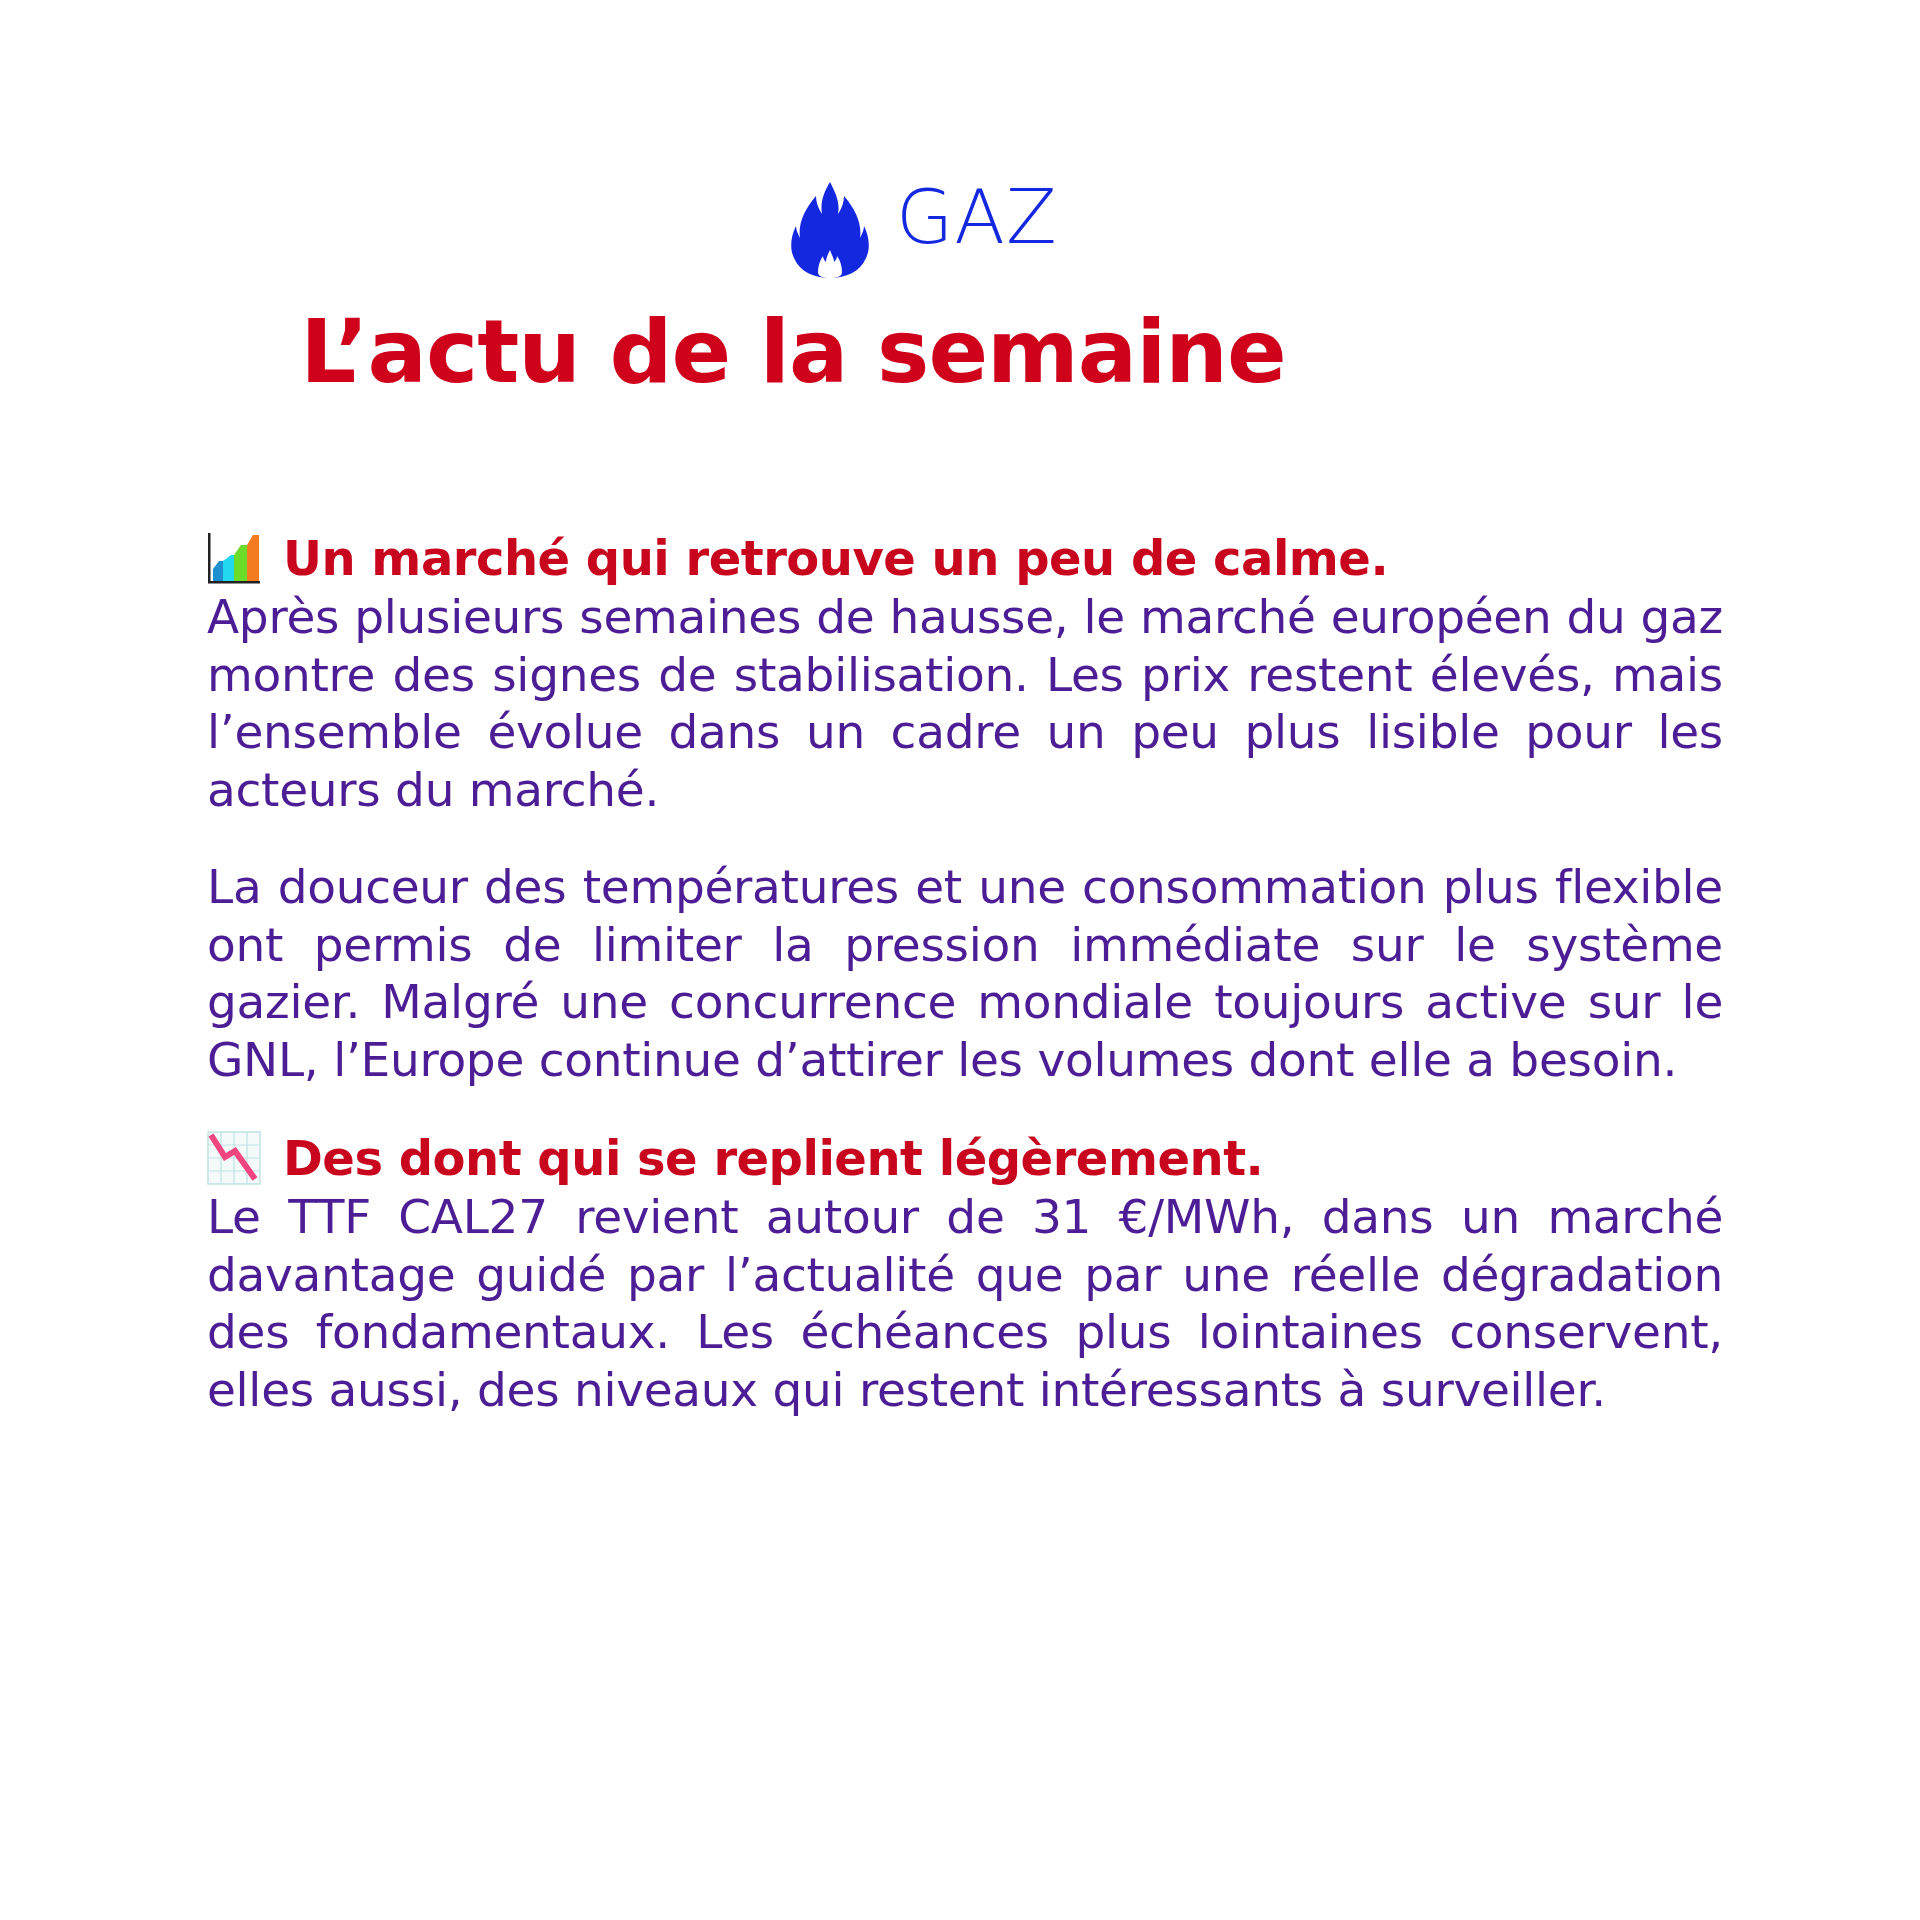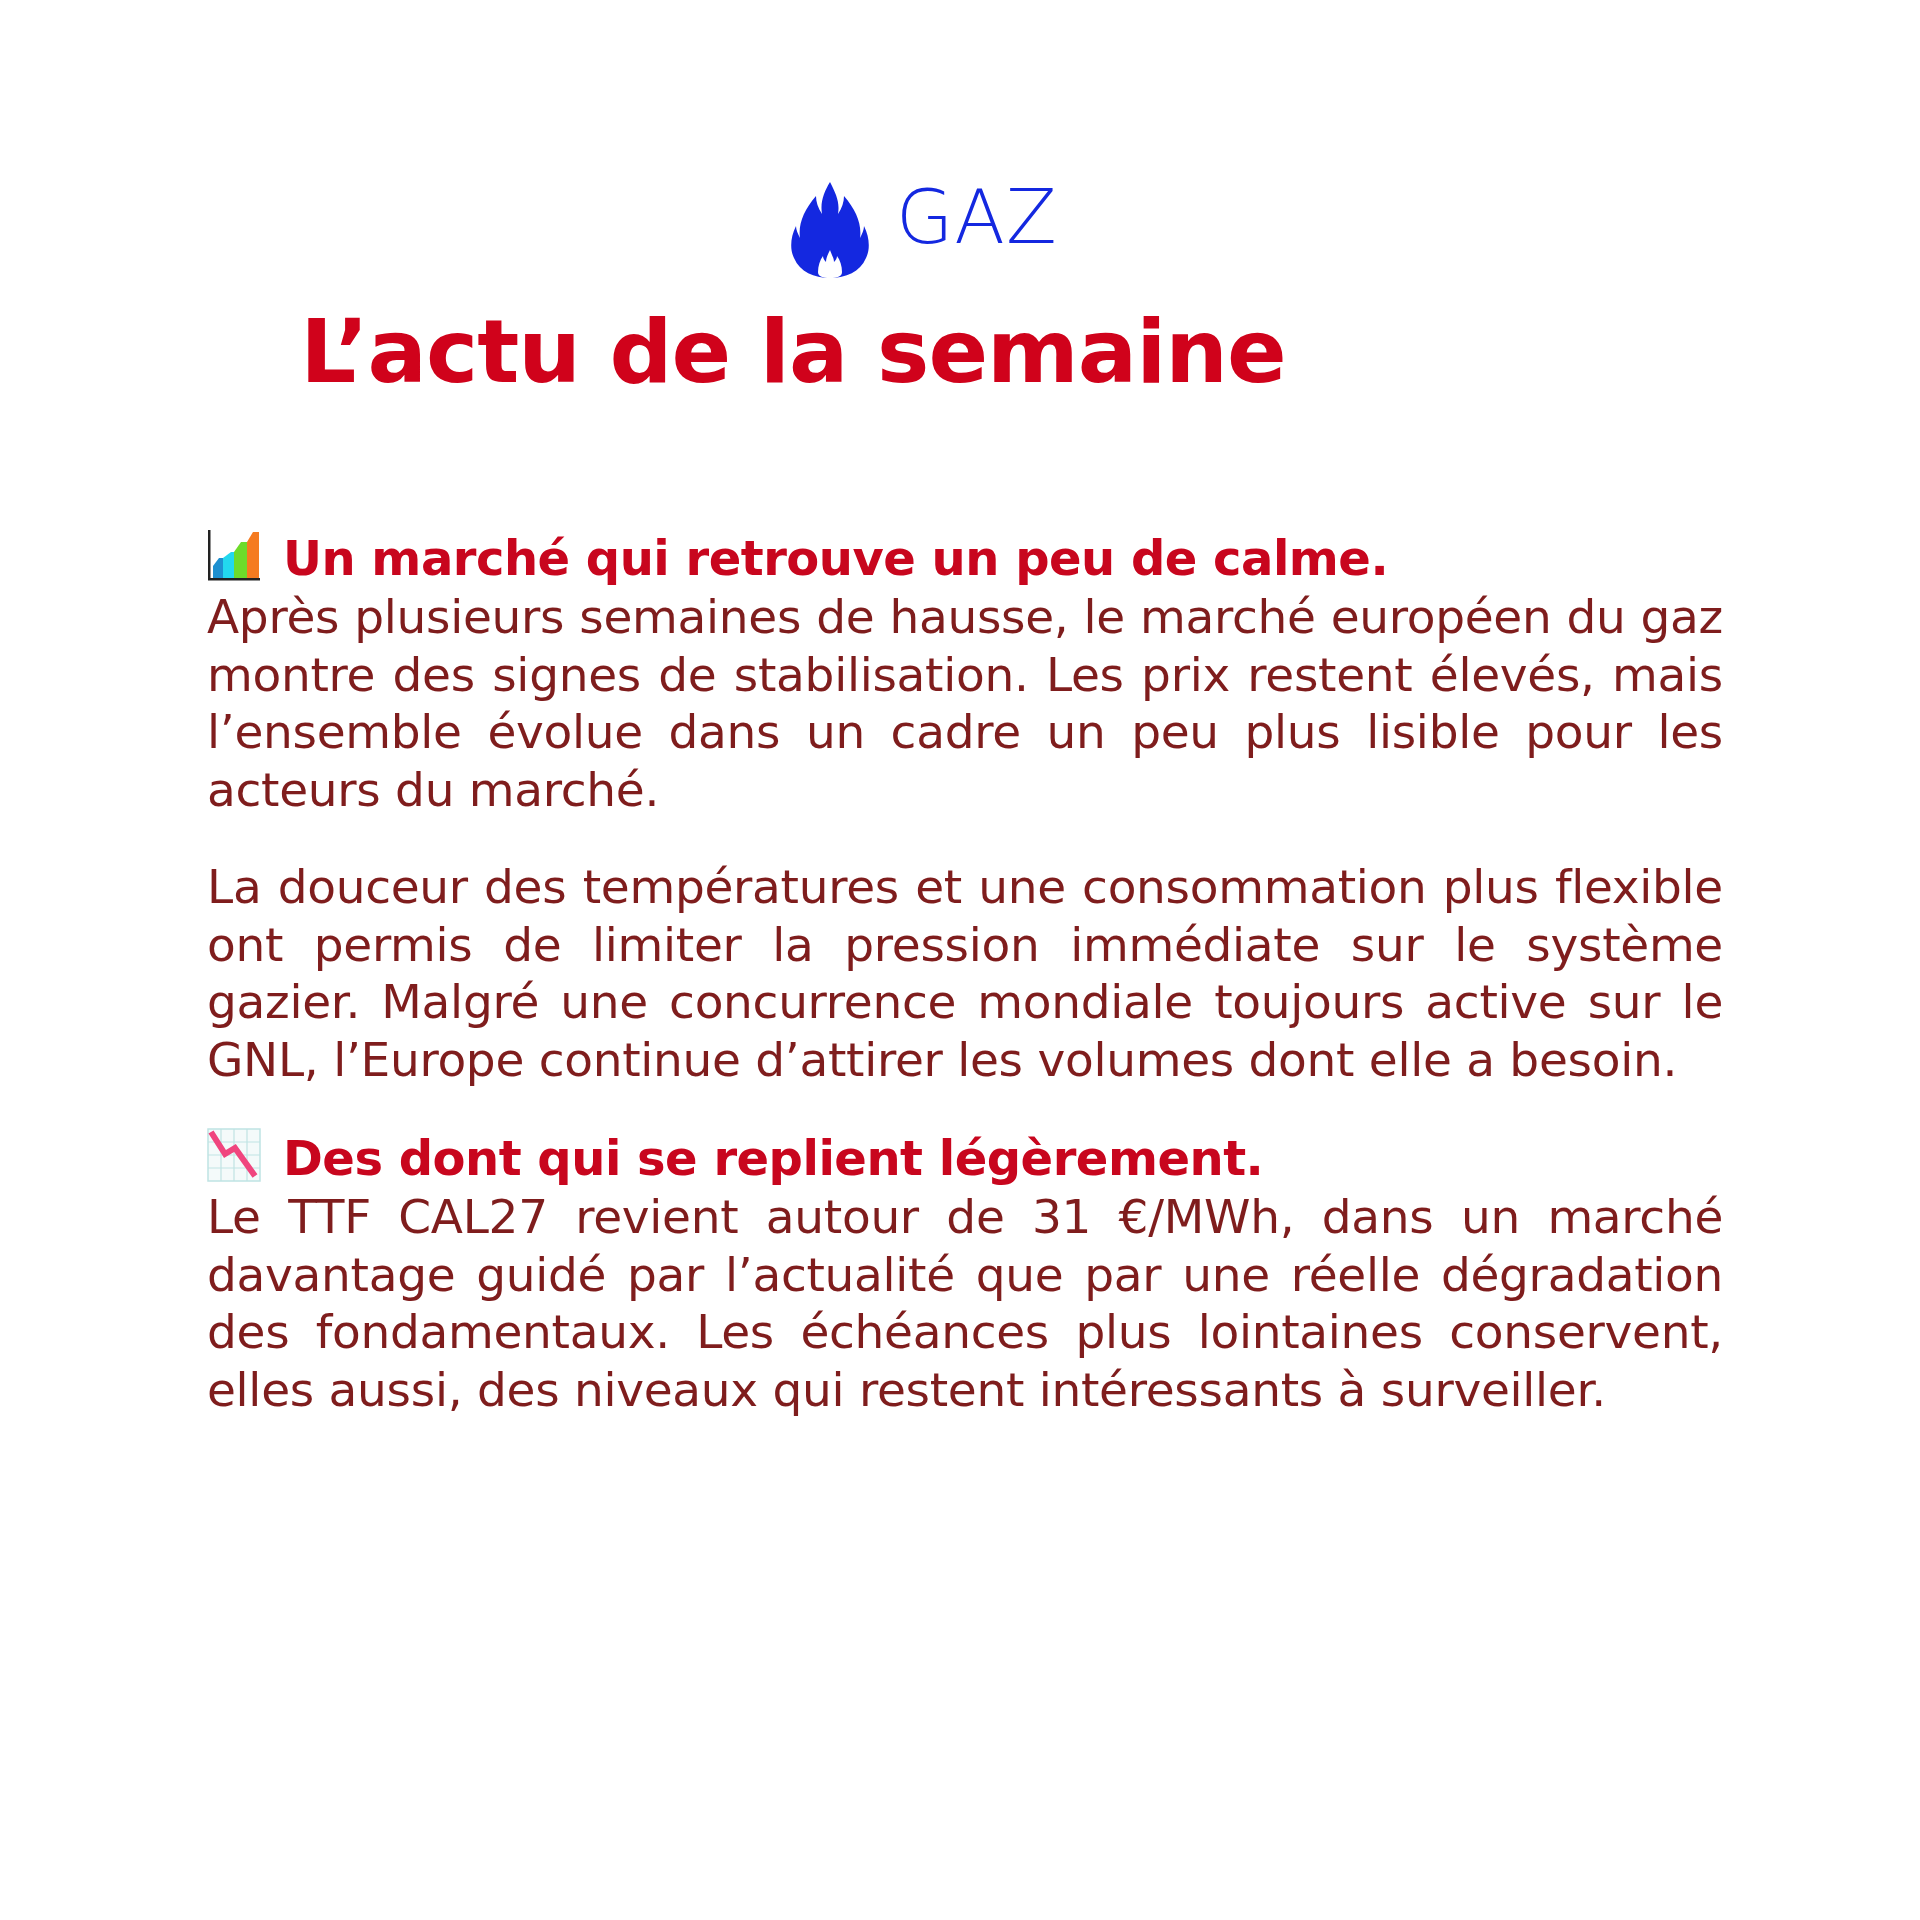--- a/index.html
+++ b/index.html
@@ -8,25 +8,25 @@
   .header { position: absolute; left: 0; top: 0; width: 1920px; }
   .gaz-row { position: absolute; left: 790px; top: 180px; height: 100px; display: flex; align-items: flex-start; }
   .flame { width: 80px; height: 98px; display: block; }
   .gaz-label { margin-left: 26px; font-family: "DejaVu Sans", sans-serif; font-weight: 300;
                font-size: 74px; color: #1428E0; letter-spacing: 1px; line-height: 1; }
   .title { position: absolute; left: 0; top: 308px; width: 1586px; text-align: center;
            font-family: "DejaVu Sans", sans-serif; font-weight: bold; font-size: 88px;
            color: #D0021B; letter-spacing: -1px; line-height: 1; }
   .content { position: absolute; left: 207px; top: 528px; width: 1516px; }
   .section { margin: 0 0 40px 0; }
-  .sec-head { display: flex; align-items: flex-start; height: 60px; }
+  .sec-head { display: flex; align-items: center; height: 60px; }
   .sec-icon { width: 54px; height: 54px; flex: 0 0 54px; margin-right: 22px; display: block; }
   .sec-title { font-weight: bold; font-size: 48px; color: #C8061E; line-height: 60px; white-space: nowrap;
                letter-spacing: -0.5px; }
-  .sec-body { margin: 0; font-size: 47px; line-height: 57.5px; color: #7f1d1d; text-align: justify;
+  .sec-body { margin: 0; font-size: 47px; line-height: 57.5px; color: #4c1d95; text-align: justify;
               font-weight: normal; letter-spacing: -0.3px; }
 </style>
 </head>
 <body>
 
 <div class="header">
   <div class="gaz-row">
     <svg class="flame" viewBox="0 0 80 98">
       <path fill="#1428E0" d="M40 2 C46 14 50 22 48 34 C52 28 54 22 54 16 C66 30 72 44 70 58 C72 54 74 50 74 46 C80 58 80 70 76 78 C70 92 56 98 40 98 C24 98 10 92 4 78 C0 70 0 58 6 46 C6 50 8 54 10 58 C8 44 14 30 26 16 C26 22 28 28 32 34 C30 22 34 12 40 2 Z"></path>
       <path fill="#ffffff" d="M40 70 C42 76 44 78 44 82 C46 80 47 78 47 76 C50 80 52 86 52 92 C52 96 48 98 40 98 C32 98 28 96 28 92 C28 86 30 80 33 76 C33 78 34 80 36 82 C36 78 38 74 40 70 Z"></path>

